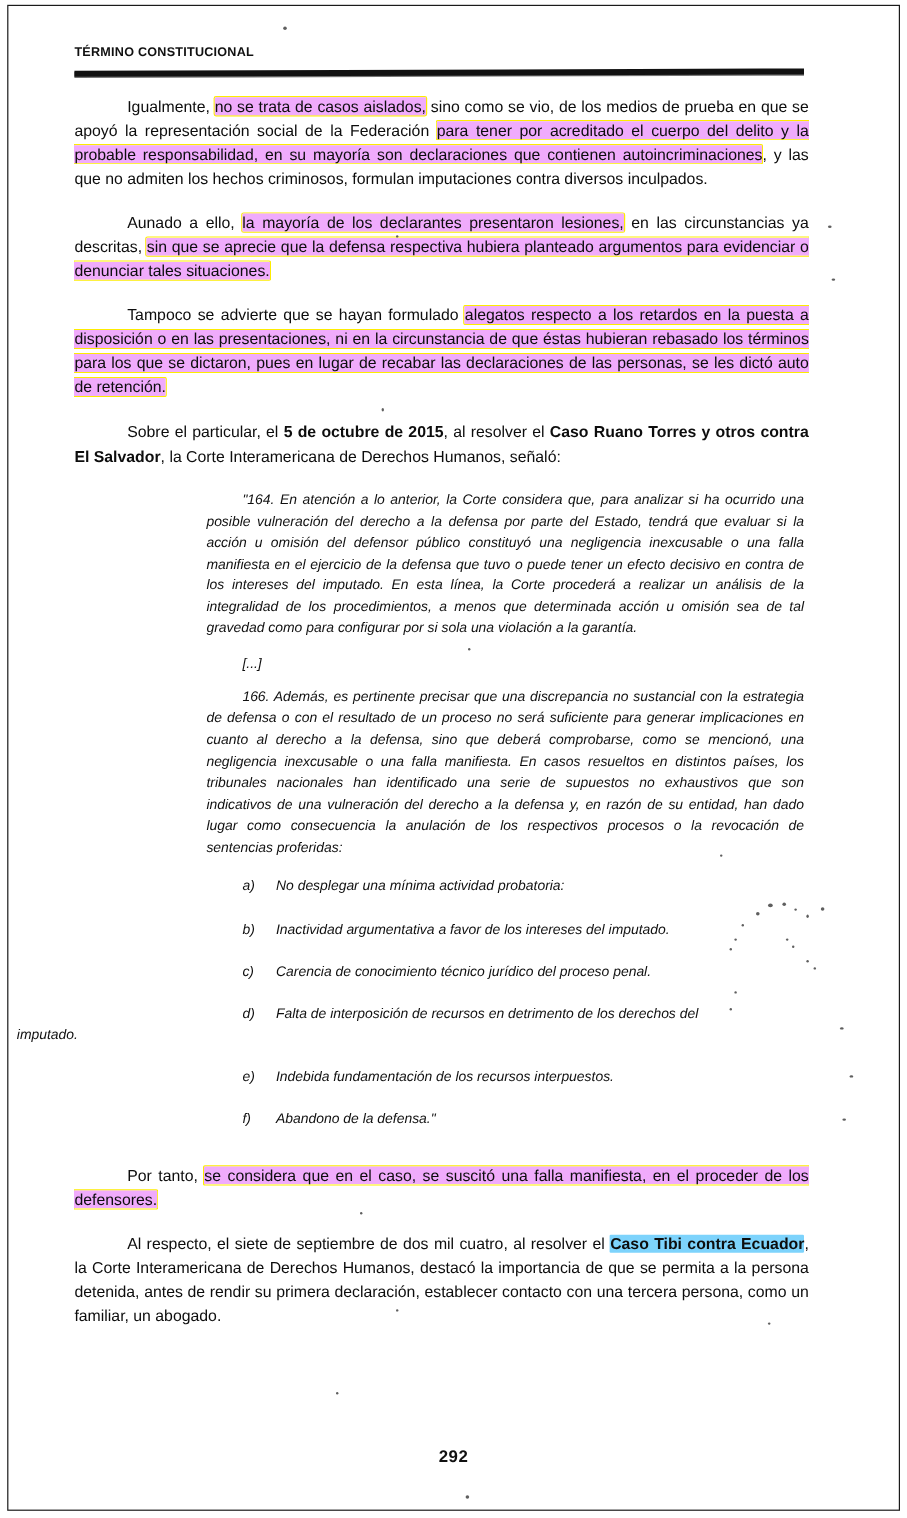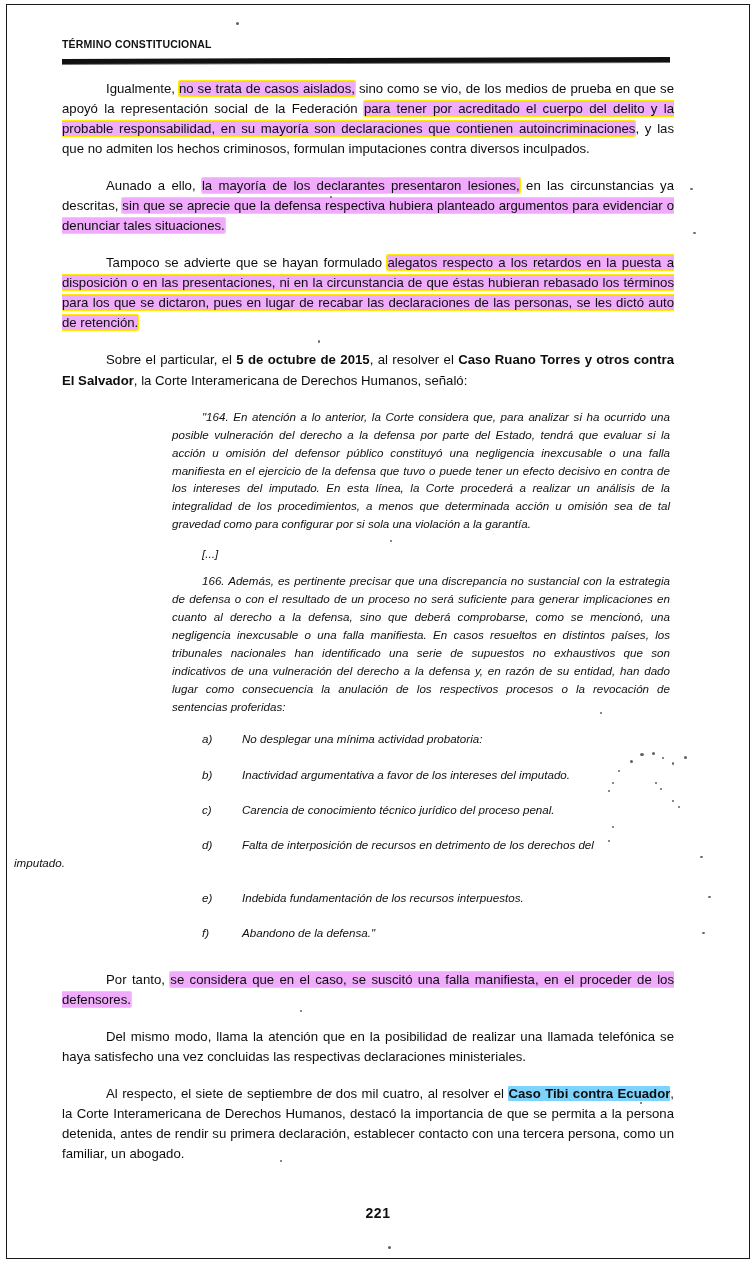--- a/index.html
+++ b/index.html
@@ -110,21 +110,20 @@
     color: #101010;
   }
   .letter-list li .marker {
     flex: 0 0 58px;
     padding-left: 30px;
     box-sizing: border-box;
   }
   .letter-list li .ltext {
     flex: 1 1 auto;
     text-align: justify;
-    margin-left: 12px;
   }
   
   .hanging-tail {
     position: relative;
     left: -158px;
     font-size: 11.6px;
     font-style: italic;
     color: #101010;
     margin-top: 1px;
   }
@@ -212,30 +211,29 @@
           <span class="ltext">Abandono de la defensa."</span>
         </li>
       </ul>
 
     </div>
 
     <div class="body-block" style="margin-top:28px;">
 
       <p class="body"><span>Por tanto, </span><span class="hl">se considera que en el caso, se suscitó una falla manifiesta, en el proceder de los defensores.</span></p>
 
-      <p class="body">Del mismo modo, llama la atención que en la posibilidad de realizar una llamada telefónica se haya satisfecho una vez concluidas las respectivas declaraciones ministeriales.</p>
 
       <p class="body"><span>Al respecto, el siete de septiembre de dos mil cuatro, al resolver el </span><b class="hl-soft">Caso Tibi contra Ecuador</b><span>, la Corte Interamericana de Derechos Humanos, destacó la importancia de que se permita a la persona detenida, antes de rendir su primera declaración, establecer contacto con una tercera persona, como un familiar, un abogado.</span></p>
 
 
     </div>
 
   </div>
 
-  <div class="folio">221</div>
+  <div class="folio">292</div>
 
   <div class="speck" style="left:630px;top:760px;width:3px;height:3px;"></div>
   <div class="speck" style="left:640px;top:753px;width:4px;height:3px;"></div>
   <div class="speck" style="left:652px;top:752px;width:3px;height:3px;"></div>
   <div class="speck" style="left:662px;top:757px;width:2px;height:2px;"></div>
   <div class="speck" style="left:618px;top:770px;width:2px;height:2px;"></div>
   <div class="speck" style="left:612px;top:782px;width:2px;height:2px;"></div>
   <div class="speck" style="left:608px;top:790px;width:2px;height:2px;"></div>
   <div class="speck" style="left:672px;top:762px;width:2px;height:3px;"></div>
   <div class="speck" style="left:684px;top:756px;width:3px;height:3px;"></div>

